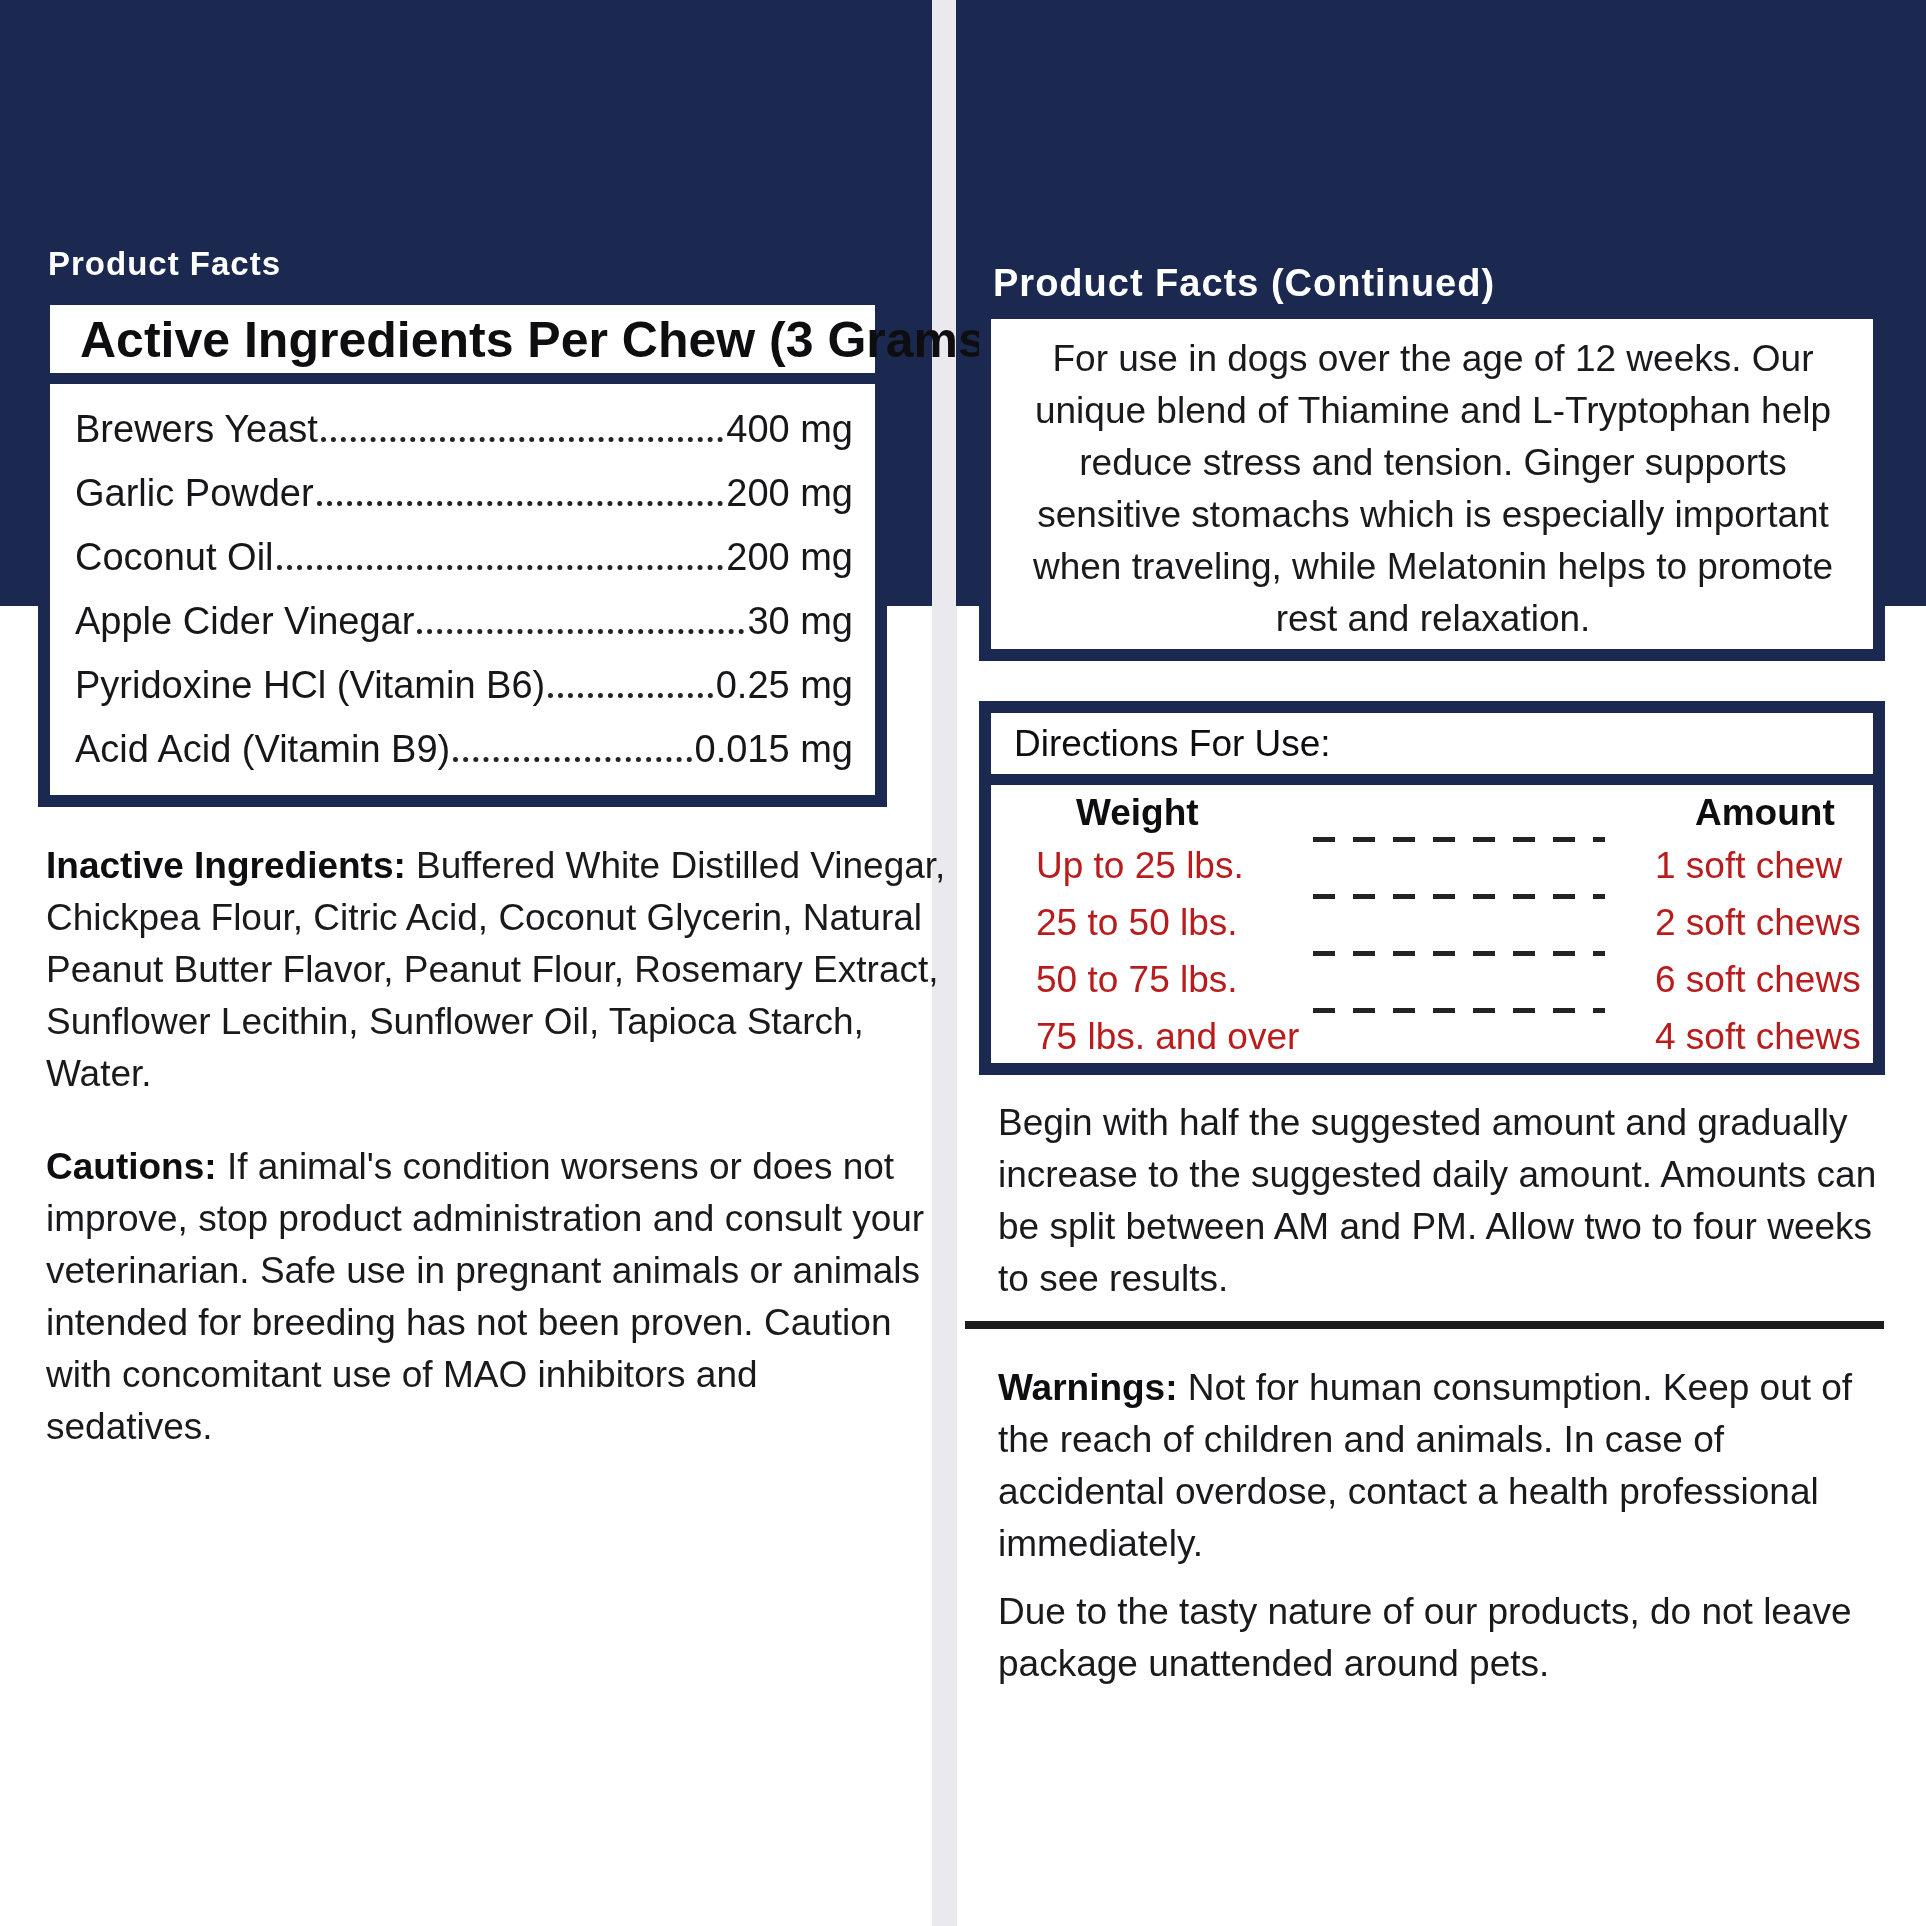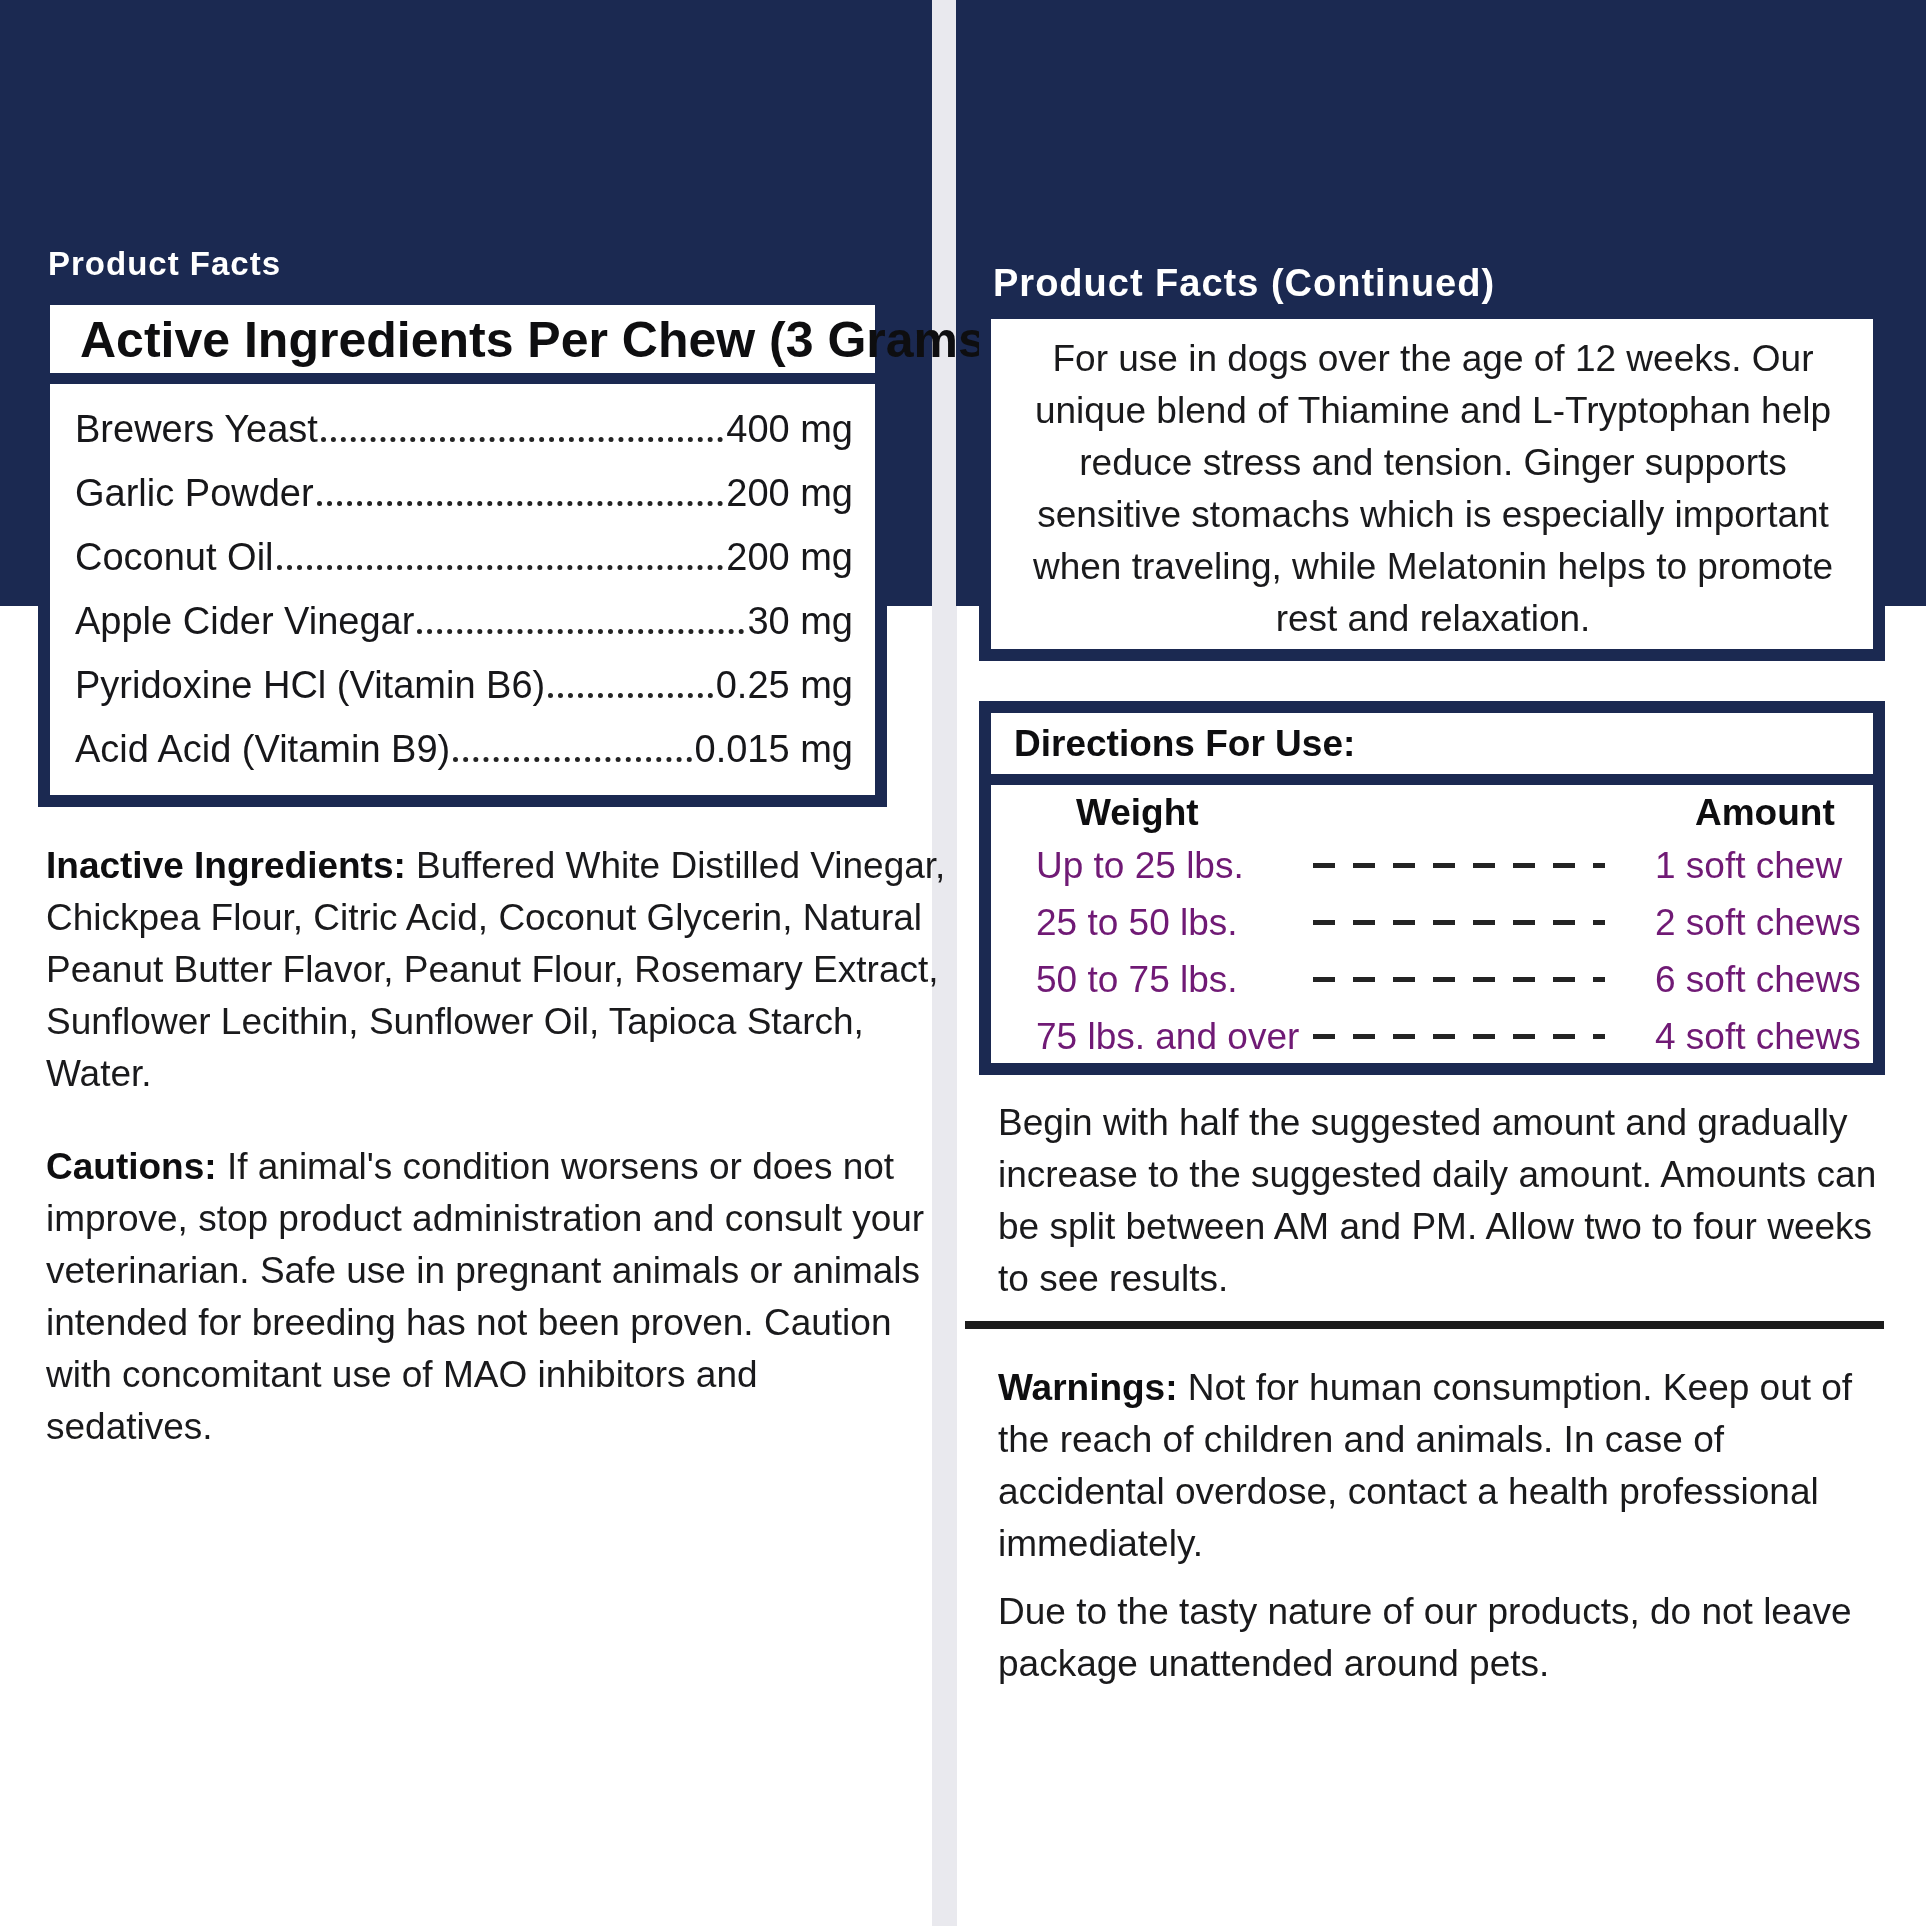--- a/index.html
+++ b/index.html
@@ -55,27 +55,27 @@
   
   .desc-box{
     left:979px;top:307px;width:906px;height:354px;
     padding:14px 20px 0 22px;
   }
   .desc-box p{margin:0;font-size:37px;line-height:52px;color:#1a1a1c;text-align:center;}
 
   
   .dir-box{left:979px;top:701px;width:906px;height:374px;}
   .dir-heading{
-    font-size:37px;line-height:42px;font-weight:bold;color:#0e0e10;
+    font-size:37px;line-height:42px;font-weight:normal;color:#0e0e10;
     padding:10px 10px 9px 23px;white-space:nowrap;border-radius:27px;
   }
   .dir-table{padding:4px 40px 0 45px;}
   .dir-head-row{display:flex;font-weight:bold;font-size:37px;line-height:48px;color:#0e0e10;}
   .dir-head-row .w{padding-left:40px;}
-  .dir-row{display:flex;align-items:center;font-size:37px;line-height:57px;color:#701a75;}
+  .dir-row{display:flex;font-size:37px;line-height:57px;color:#b91c1c;}
   .w{flex:0 0 277px;white-space:nowrap;}
   .dash{
     flex:0 0 292px;height:5px;margin-right:50px;
     background:repeating-linear-gradient(90deg,#232323 0 22px,transparent 22px 40px);
   }
   .dash-spacer{flex:0 0 292px;margin-right:50px;}
   .amt{flex:1 1 auto;white-space:nowrap;}
   .amt-head{flex:1 1 auto;text-align:right;padding-right:4px;white-space:nowrap;}
 
   .rule{position:absolute;left:965px;top:1321px;width:919px;height:8px;background:#1c1c1c;}

